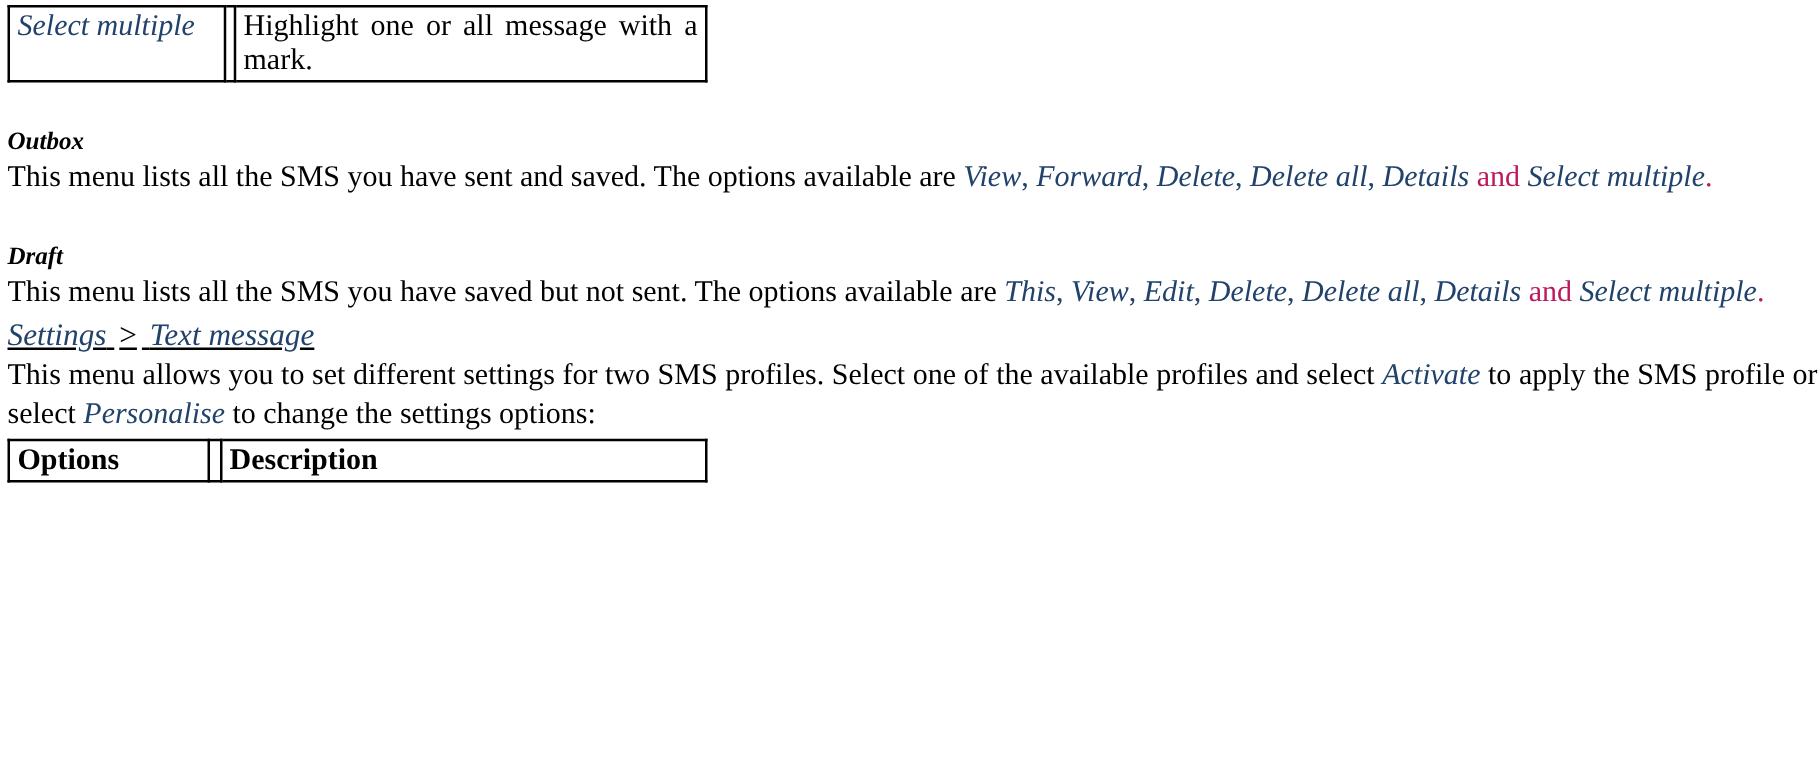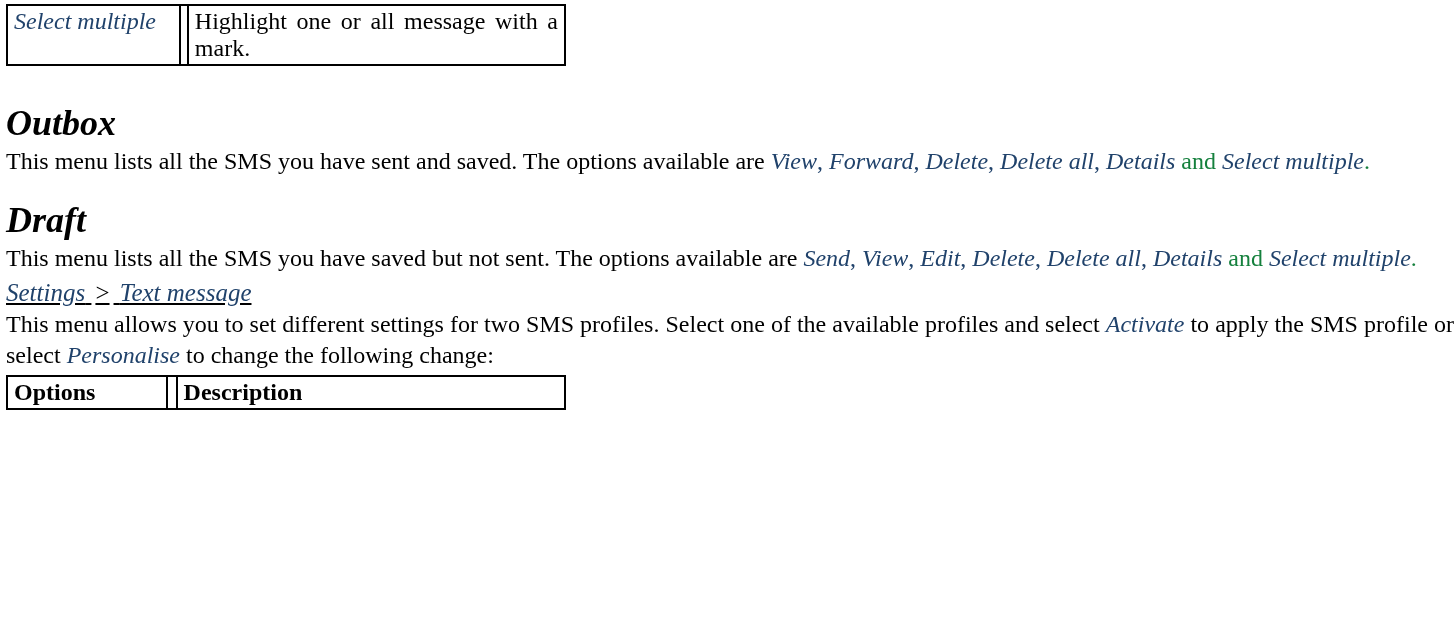--- a/index.html
+++ b/index.html
@@ -34,31 +34,31 @@
   table.t2 { width: 560px; }
   table.t2 th { text-align: left; font-weight: bold; }
   table.t2 .c1 { width: 150px; margin-top: 26px; }
   table.t2 .csp { width: 8px; padding:0; }
   table.t2 .c2 { width: 390px; text-align: justify; }
 
   .term {
     font-style: italic;
     color: #20426b;
   }
-  .plain { color:#15803d; font-style: normal; }
+  .plain { color:#be185d; font-style: normal; }
   .sep { color: #20426b; font-style: normal; }
 
   h2.section {
     margin: 36px 0 2px 0;
-    font-size: 36px;
+    font-size: 20px;
     font-style: italic;
     font-weight: bold;
     color: #000;
   }
-  h2.section.tight { margin-top: 22px; }
+  h2.section.tight { margin-top: 36px; }
 
   p.body {
     margin: 0 0 4px 0;
     text-align: justify;
     line-height: 1.28;
   }
   p.crumb {
     margin: 6px 0 2px 0;
     font-size: 25px;
     text-decoration: underline;
@@ -87,40 +87,40 @@
     <span class="term">Forward</span><span class="sep">, </span>
     <span class="term">Delete</span><span class="sep">, </span>
     <span class="term">Delete all</span><span class="sep">, </span>
     <span class="term">Details</span><span class="plain"> and </span>
     <span class="term">Select multiple</span><span class="plain">.</span>
   </p>
 
   <h2 class="section tight">Draft</h2>
   <p class="body">
     <span>This menu lists all the SMS you have saved but not sent. The options available are </span>
-    <span class="term">Send</span><span class="sep">, </span>
+    <span class="term">This</span><span class="sep">, </span>
     <span class="term">View</span><span class="sep">, </span>
     <span class="term">Edit</span><span class="sep">, </span>
     <span class="term">Delete</span><span class="sep">, </span>
     <span class="term">Delete all</span><span class="sep">, </span>
     <span class="term">Details</span><span class="plain"> and </span>
     <span class="term">Select multiple</span><span class="plain">.</span>
   </p>
 
   <p class="crumb">
     <span class="term">Settings</span>
     <span class="gt">&gt;</span>
     <span class="term">Text message</span>
   </p>
   <p class="body">
     <span>This menu allows you to set different settings for two SMS profiles. Select one of the available profiles and select </span>
     <span class="term">Activate</span>
     <span> to apply the SMS profile or select </span>
     <span class="term">Personalise</span>
-    <span> to change the following change:</span>
+    <span> to change the settings options:</span>
   </p>
 
   <table class="opt t2">
     <tbody>
         <tr>
       <th class="c1">Options</th>
       <th class="csp"></th>
       <th class="c2">Description</th>
     </tr>
   </tbody>

